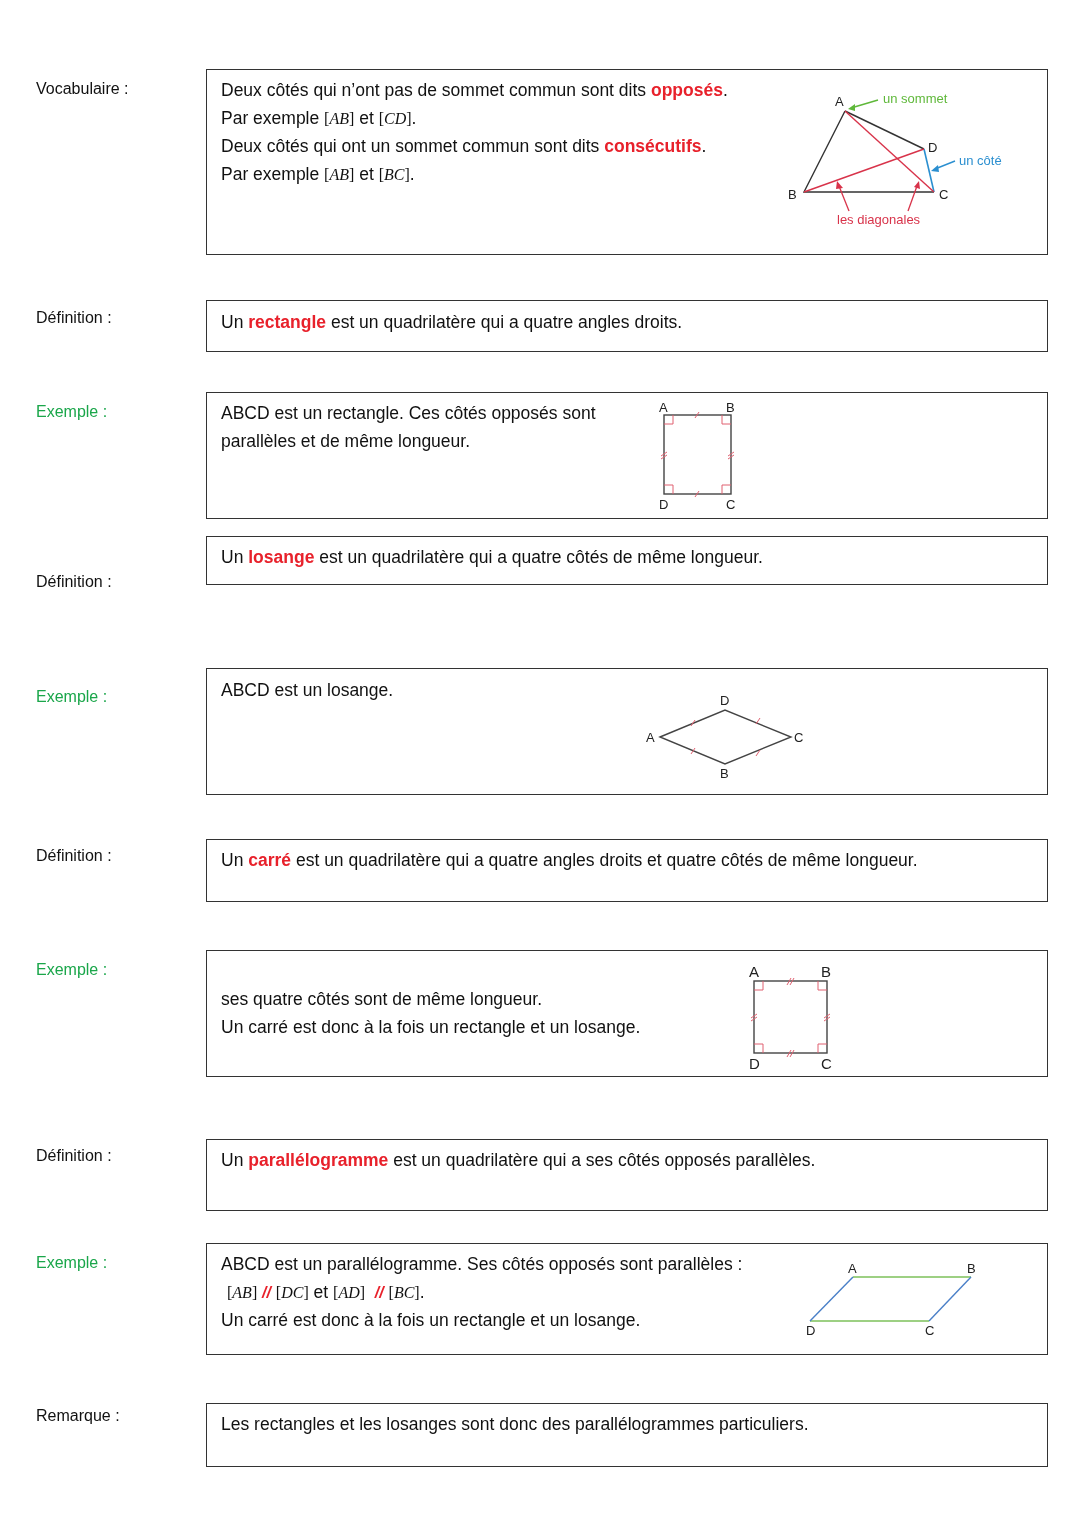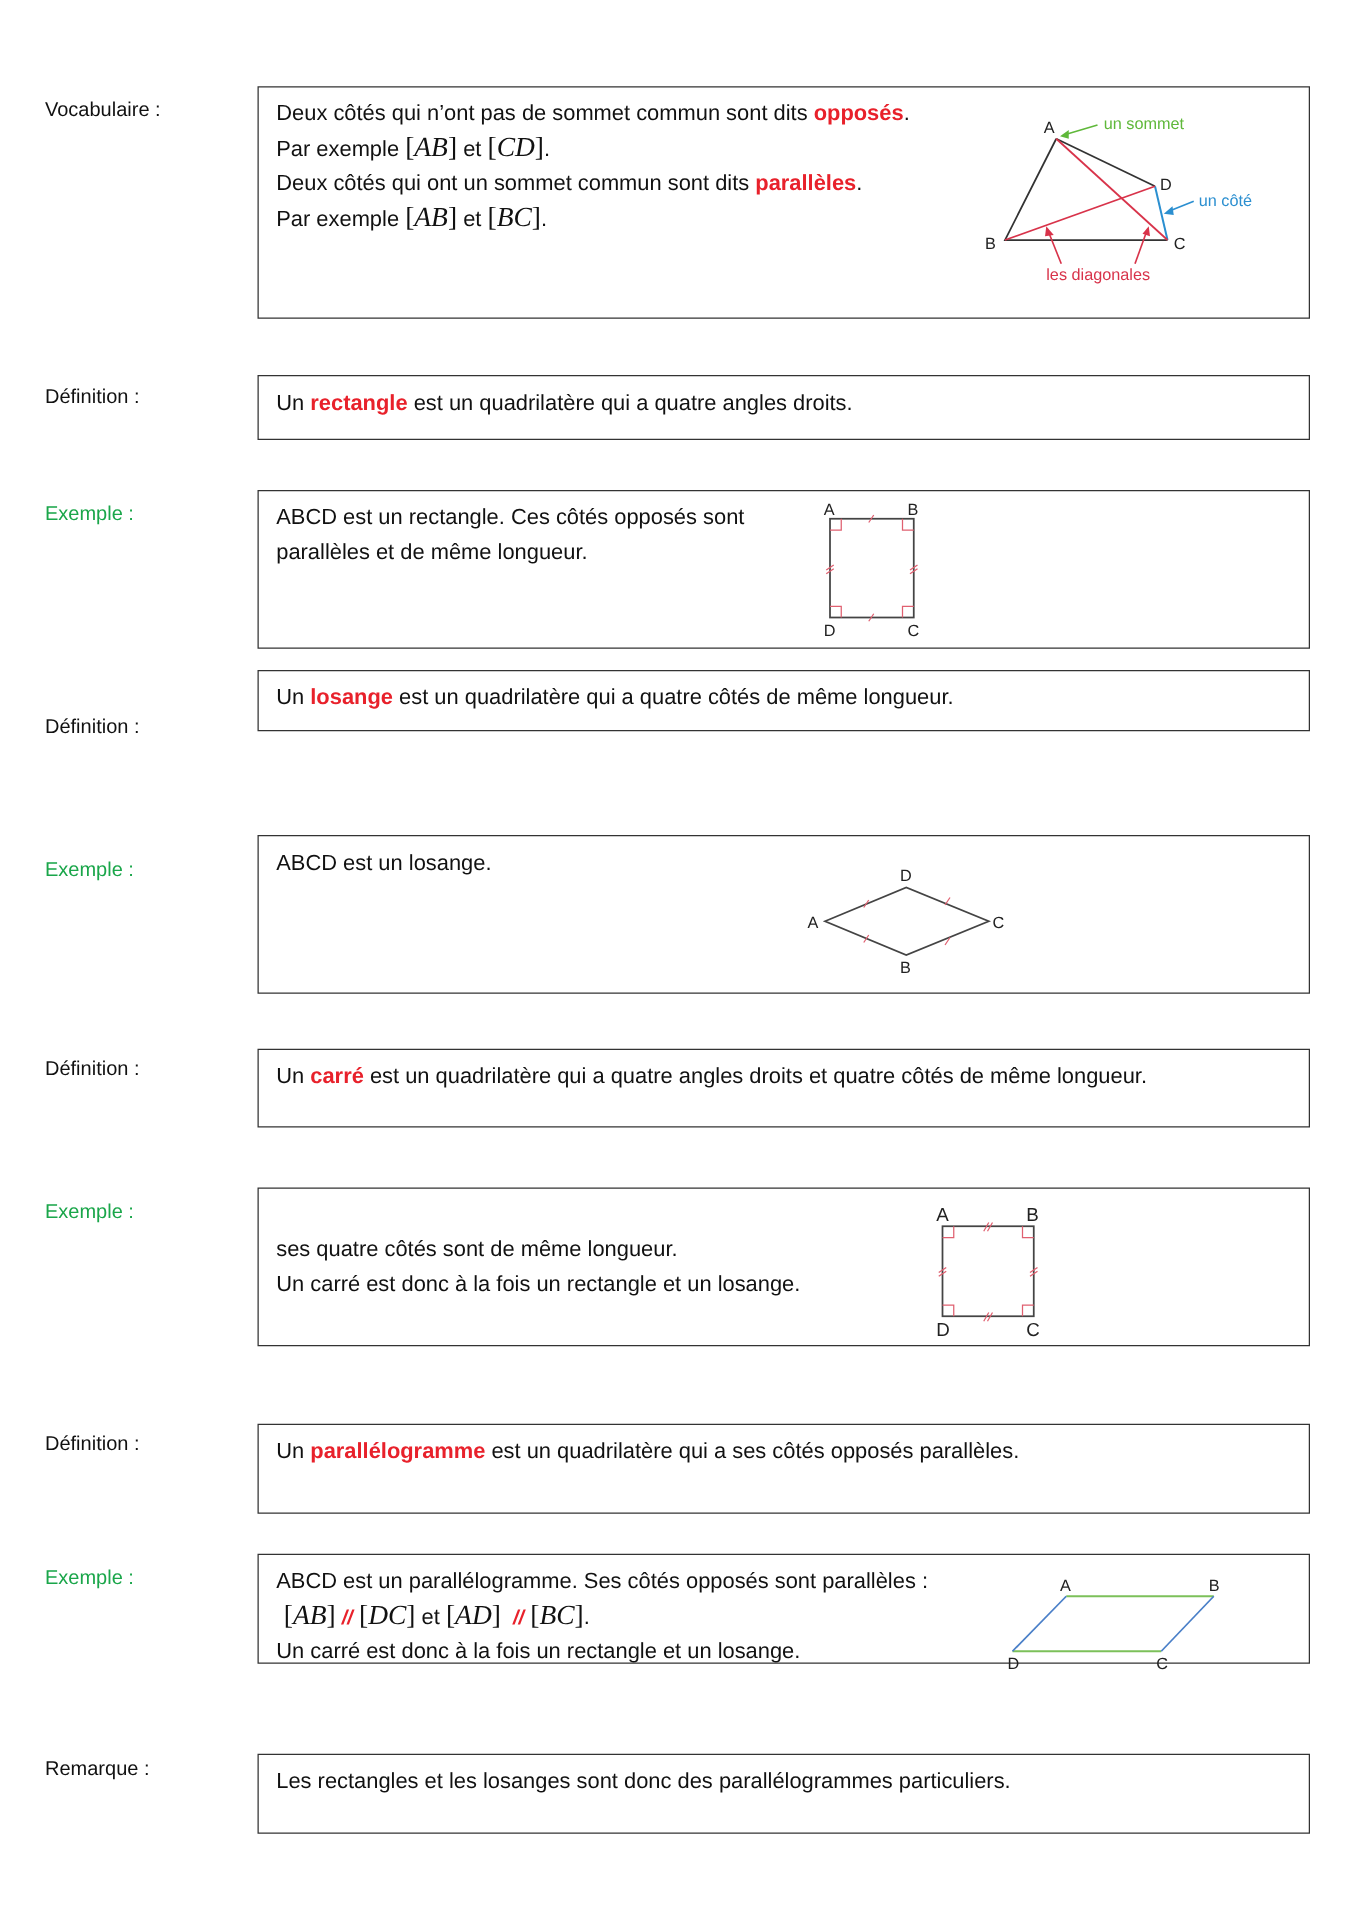--- a/index.html
+++ b/index.html
@@ -4,39 +4,39 @@
 <style>
   html, body { margin:0; padding:0; background:#fff; }
   body { width:1080px; height:1527px; position:relative; overflow:hidden;
          font-family:"Liberation Sans", "DejaVu Sans", sans-serif; color:#111; }
   .label { position:absolute; left:36px; font-weight:normal; font-size:16px; }
   .label.def { color:#111; }
   .label.ex { color:#1aa64a; }
   .box { position:absolute; left:206px; width:842px; border:1.5px solid #333; box-sizing:border-box; background:#fff; }
   .txt { position:absolute; left:14px; font-size:17.5px; line-height:28px; color:#111; white-space:nowrap; }
   .red { color:#e8212b; font-weight:bold;margin-top:16px; }
-  .math { font-family:"Liberation Serif", "DejaVu Serif", serif; font-style:italic; font-size:22px; }
+  .math { font-family:"Liberation Serif", "DejaVu Serif", serif; font-style:italic; font-size:16px; }
   .br { font-style:normal; }
   .par { color:#e8212b; font-style:italic; font-weight:bold; font-size:16px; }
   svg { position:absolute; overflow:visible; }
   svg text { font-family:"Liberation Sans", "DejaVu Sans", sans-serif; }
 </style>
 </head>
 <body>
 
 <div class="label def" style="top:80px">Vocabulaire :</div>
 <div class="box" style="top:69px;height:186px">
   <div class="txt" style="top:6px">
     <span>Deux côtés qui n’ont pas de sommet commun sont dits </span><span class="red">opposés</span><span>.</span>
   </div>
   <div class="txt" style="top:34px">
     <span>Par exemple </span><span class="math"><span class="br">[</span><span>AB</span><span class="br">]</span></span><span> et </span><span class="math"><span class="br">[</span><span>CD</span><span class="br">]</span></span><span>.</span>
   </div>
   <div class="txt" style="top:62px">
-    <span>Deux côtés qui ont un sommet commun sont dits </span><span class="red">parallèles</span><span>.</span>
+    <span>Deux côtés qui ont un sommet commun sont dits </span><span class="red">consécutifs</span><span>.</span>
   </div>
   <div class="txt" style="top:90px">
     <span>Par exemple </span><span class="math"><span class="br">[</span><span>AB</span><span class="br">]</span></span><span> et </span><span class="math"><span class="br">[</span><span>BC</span><span class="br">]</span></span><span>.</span>
   </div>
 
   <svg width="842" height="186" style="left:0;top:0">
     <g transform="translate(-206,-69)">
       <polyline points="844,110 803,191 933,191" fill="none" stroke="#333" stroke-width="1.4"></polyline>
       <line x1="844" y1="110" x2="923" y2="148" stroke="#333" stroke-width="1.4"></line>
       <line x1="923" y1="148" x2="933" y2="191" stroke="#2b8fd0" stroke-width="1.6"></line>
@@ -159,21 +159,21 @@
 </div>
 
 <div class="label def" style="top:1147px">Définition :</div>
 <div class="box" style="top:1139px;height:72px">
   <div class="txt" style="top:6px">
     <span>Un </span><span class="red">parallélogramme</span><span> est un quadrilatère qui a ses côtés opposés parallèles.</span>
   </div>
 </div>
 
 <div class="label ex" style="top:1254px">Exemple :</div>
-<div class="box" style="top:1243px;height:88px">
+<div class="box" style="top:1243px;height:112px">
   <div class="txt" style="top:6px">ABCD est un parallélogramme. Ses côtés opposés sont parallèles :</div>
   <div class="txt" style="top:34px;left:20px">
     <span class="math"><span class="br">[</span><span>AB</span><span class="br">]</span></span>
     <span class="par">//</span>
     <span class="math"><span class="br">[</span><span>DC</span><span class="br">]</span></span><span> et </span><span class="math"><span class="br">[</span><span>AD</span><span class="br">]</span></span>
     &nbsp;<span class="par">//</span>
     <span class="math"><span class="br">[</span><span>BC</span><span class="br">]</span></span><span>.</span>
   </div>
   <div class="txt" style="top:62px">Un carré est donc à la fois un rectangle et un losange.</div>
   <svg width="842" height="126" style="left:0;top:0">

